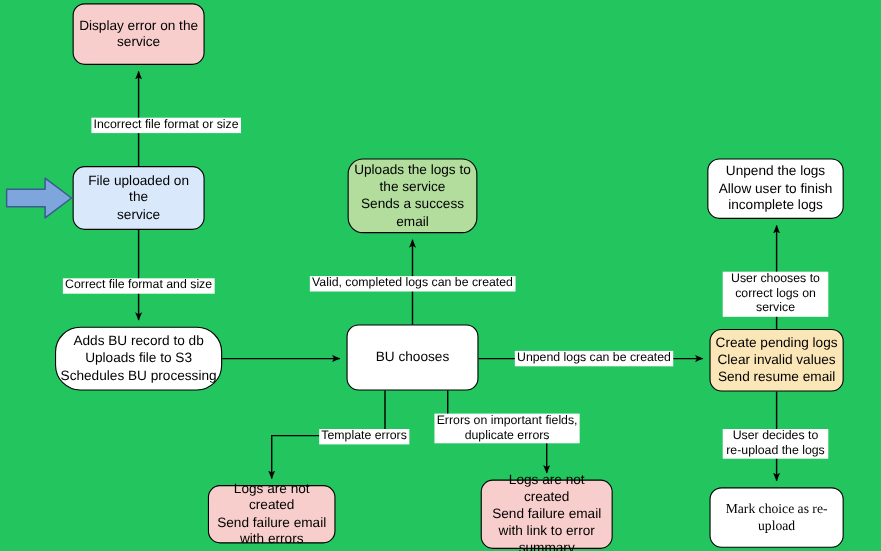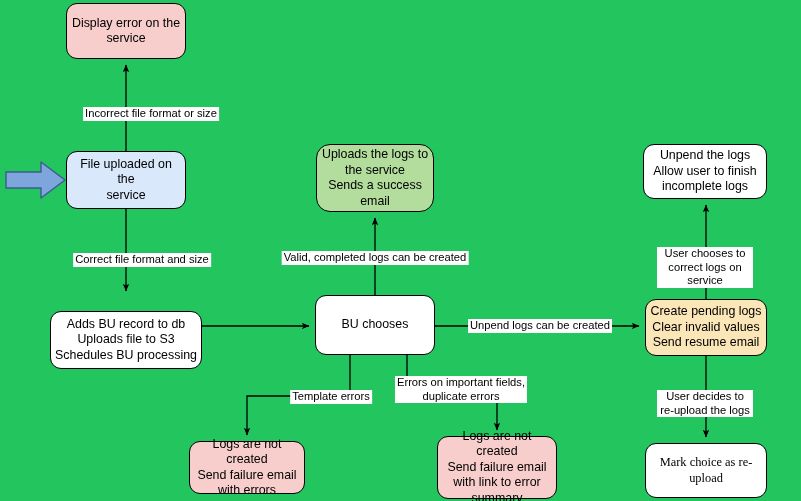--- a/index.html
+++ b/index.html
@@ -92,21 +92,21 @@
   <div class="node" style="left:66px; top:3px; width:120px; height:56px; background:#f8cecc;">
     <span>Display error on the
 service</span>
   </div>
 
   <div class="node" style="left:66px; top:151px; width:120px; height:58px; background:#dae8fc;">
     <span>File uploaded on the
 service</span>
   </div>
 
-  <div class="node" style="left:50px; top:311px; width:152px; height:58px; background:#ffffff;">
+  <div class="node" style="left:50px; top:297px; width:152px; height:58px; background:#ffffff;border-radius:23px;">
     <span>Adds BU record to db
 Uploads file to S3
 Schedules BU processing</span>
   </div>
 
   <div class="node" style="left:316px; top:144px; width:118px; height:68px; background:#b2dd9d;border-radius:14px;">
     <span>Uploads the logs to
 the service
 Sends a success
 email</span>
@@ -141,21 +141,21 @@
 summary</span>
   </div>
 
   <div class="node" style="left:645px; top:443px; width:122px; height:55px; background:#ffffff;font-family:Liberation Serif, serif;">
     <span>Mark choice as re-
 upload</span>
   </div>
 
   <div class="edge-label" style="left:126px; top:107px;margin-left:25px;">Incorrect file format or size</div>
 
-  <div class="edge-label" style="left:126px; top:253px;margin-left:16px;">Correct file format and size</div>
+  <div class="edge-label" style="left:126px; top:253px;">Correct file format and size</div>
 
   <div class="edge-label" style="left:375px; top:251px;">Valid, completed logs can be created</div>
 
   <div class="edge-label" style="left:540px; top:319px;">Unpend logs can be created</div>
 
   <div class="edge-label" style="left:331px; top:390px;">Template errors</div>
 
   <div class="edge-label" style="left:461px; top:376px;">Errors on important fields,
 duplicate errors</div>
 

